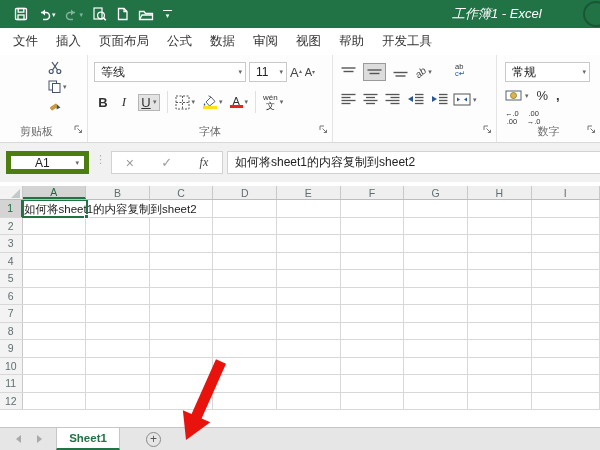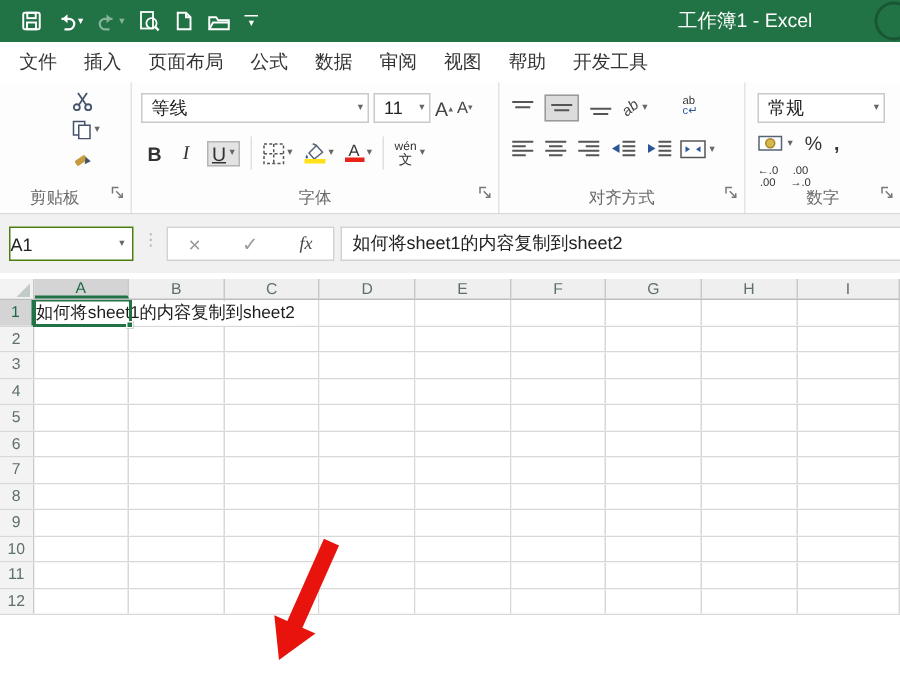--- a/index.html
+++ b/index.html
@@ -2,21 +2,21 @@
 <html style="--green: #217346;"><head>
 <meta charset="utf-8">
 <style>
   * { margin:0; padding:0; box-sizing:border-box; }
   html,body { width:600px; height:450px; overflow:hidden; background:#fff;
     font-family:"Liberation Sans","DejaVu Sans",sans-serif; }
   #app { position:relative; width:600px; height:450px; background:#fff; }
 
   
   .titlebar { position:absolute; left:0; top:0; width:600px; height:28px;
-    background:var(--green,#217346); display:flex; align-items:center; overflow:hidden; }
+    background:var(--green,#217346); display:flex; align-items:center; overflow:hidden;font-style:italic; }
   .qat { display:flex; align-items:center; gap:9px; padding-left:14px; }
   .qat .qbtn { display:flex; align-items:center; gap:1px; color:#fff; }
   .qat svg { display:block; }
   .dim { opacity:.45; }
   .caret-w { color:#fff; font-size:7px; line-height:7px; }
   .title-text { position:absolute; left:452px; top:0; height:28px; line-height:28px;
     color:#fff; font-size:13px; white-space:nowrap; }
   .tb-circle { position:absolute; right:-9px; top:1px; width:26px; height:26px;
     border:2px solid rgba(0,0,0,.25); border-radius:50%; }
 
@@ -71,22 +71,22 @@
   
   .num-row1 { position:absolute; left:8px; top:7px; right:10px; }
   .num-row2 { position:absolute; left:8px; top:33px; display:flex; align-items:center; gap:8px; }
   .num-row3 { position:absolute; left:8px; top:55px; display:flex; align-items:center; gap:8px; }
   .pct { font-size:13px; color:#333; }
   .decic { font-size:7.5px; line-height:7.5px; color:#333; text-align:center; white-space:pre; }
 
   
   .fbar { position:absolute; left:0; top:143px; width:600px; height:39px; background:#f1f1f1; }
   .namebox { position:absolute; left:6px; top:8px; width:83px; height:23px; background:#fff;
-    border:1px solid #4d7c0f; display:flex; align-items:center; font-size:12px; color:#222;
-    padding-left:0; }
+    border:5px solid #4d7c0f; display:flex; align-items:center; font-size:12px; color:#222;
+    padding-left:24px; }
   .namebox .caret { position:absolute; right:5px; }
   .fdots { position:absolute; left:95px; top:10px; color:#b0b0b0; font-size:11px; letter-spacing:0; }
   .fxbox { position:absolute; left:111px; top:8px; width:112px; height:23px; background:#fff;
     border:1px solid #d2d2d2; display:flex; align-items:center; justify-content:space-around; }
   .fx-x { color:#9a9a9a; font-size:14px; }
   .fx-c { color:#9a9a9a; font-size:13px; }
   .fx-f { color:#444; font-size:12px; font-style:italic; font-family:"Liberation Serif",serif; }
   .ffield { position:absolute; left:227px; top:8px; right:0; height:23px; background:#fff;
     border:1px solid #d2d2d2; border-right:none; display:flex; align-items:center;
     font-size:12px; color:#222; padding-left:7px; white-space:nowrap; overflow:hidden; }
@@ -386,21 +386,20 @@
       <div class="al-right2">
         <span class="grp2">
           <svg width="18" height="13" viewBox="0 0 18 13" fill="none" stroke="#555" stroke-width="1">
             <rect x="1" y="1" width="16" height="11"></rect>
             <polygon points="4,4.5 7,6.5 4,8.5" fill="#2b579a" stroke="none"></polygon>
             <polygon points="14,4.5 11,6.5 14,8.5" fill="#2b579a" stroke="none"></polygon>
           </svg>
           <span class="caret">▾</span>
         </span>
       </div>
-      <span class="glabel">对齐方式</span>
       <span class="launcher">
         <svg width="9" height="9" viewBox="0 0 9 9" fill="none" stroke="#777" stroke-width="1">
           <path d="M1,5 V1 H5"></path>
             <line x1="3.5" y1="3.5" x2="7.5" y2="7.5"></line>
             <path d="M7.5,4.8 v2.7 h-2.7"></path>
         </svg>
       </span>
     </div>
 
     <div class="rgroup" style="left:497px;width:103px;border-right:none;">
@@ -611,18 +610,30 @@
         <div class="cell" style="width: 65px;"></div>
         <div class="cell" style="width: 65px;"></div>
         <div class="cell" style="width: 65px;"></div>
         <div class="cell" style="width: 65px;"></div>
         <div class="cell" style="width: 65px;"></div>
         <div class="cell" style="width: 65px;"></div>
         <div class="cell" style="width: 70px;"></div>
       </div>
     </div>
 
+  <div class="tabbar">
+    <div class="navs">
+      <span class="tri l"></span>
+      <span class="tri r"></span>
+    </div>
+    <div class="sheettab">
+      <span>Sheet1</span>
+    </div>
+    <div class="addsheet">
+      <span>+</span>
+    </div>
+  </div>
 
   <svg class="red-arrow-svg" width="120" height="110" viewBox="0 0 120 110">
     <polygon points="-5.5,-86 5.5,-86 5.5,-26 15,-26 0,0 -15,-26 -5.5,-26" transform="translate(56,100) rotate(24)" fill="#e8130c"></polygon>
   </svg>
 
 </div>
 
 </body></html>

